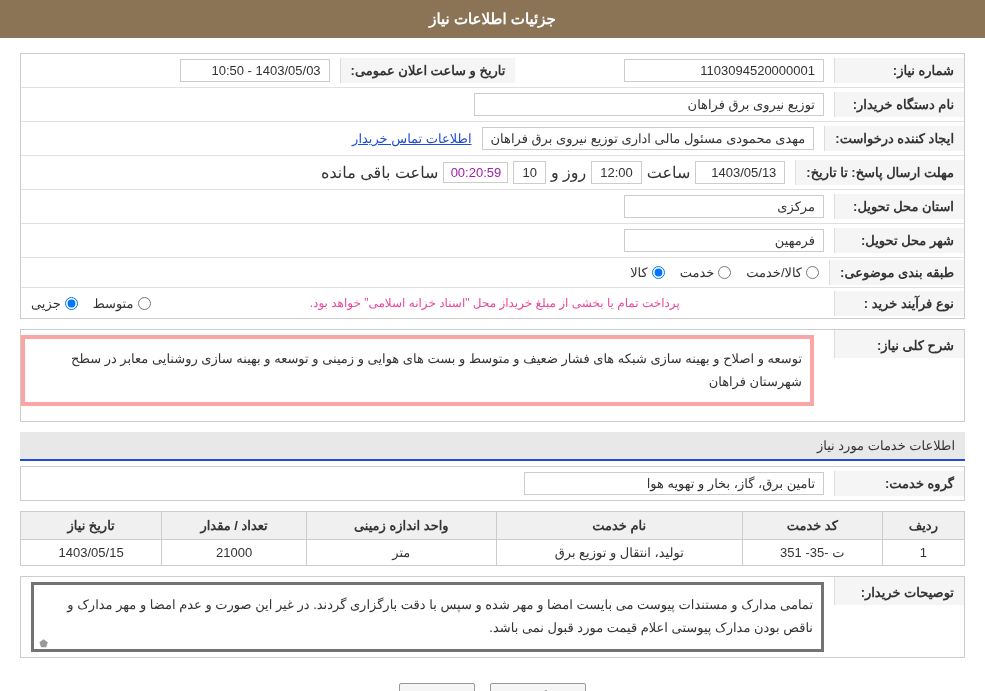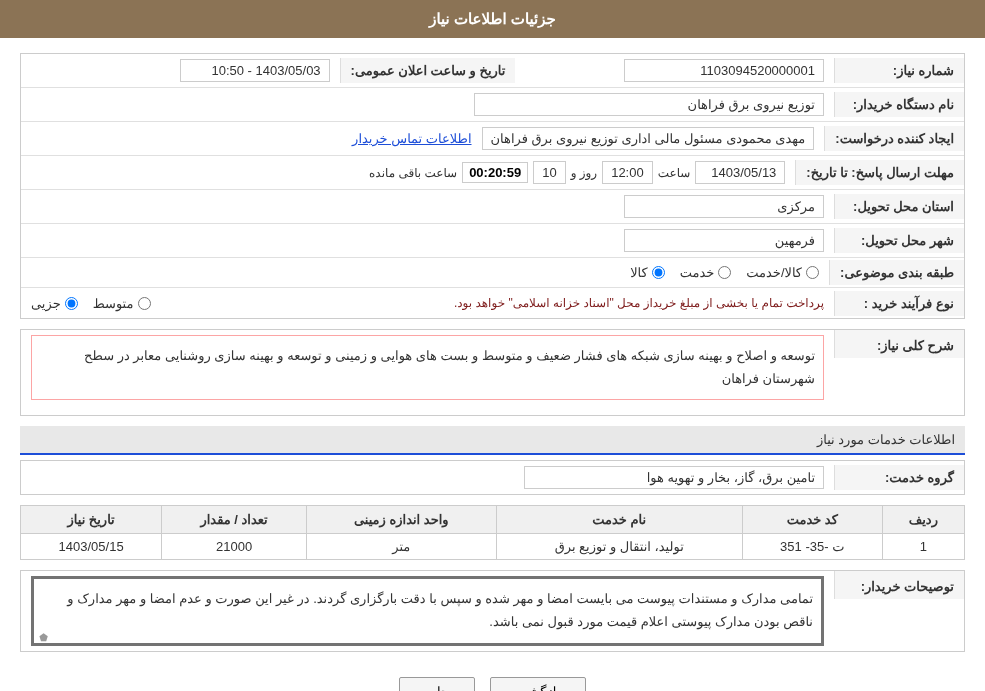--- a/index.html
+++ b/index.html
@@ -91,32 +91,32 @@
     .radio-item input {
       cursor: pointer;
     }
     .process-type-row {
       display: flex;
       align-items: center;
       gap: 15px;
       direction: rtl;
     }
     .process-note {
-      color: #7f1d1d;
+      color: #ec4899;
       font-size: 12px;
       flex: 1;
-      text-align: right;
+      text-align: center;
     }
     .description-box {
-      border: 1px solid #fca5a5;
+      border: 4px solid #fca5a5;
       padding: 8px;
       background: #fff;
       text-align: right;
       line-height: 1.8;
-      margin: 0 0 10px 10px;
+      margin: 0 10px 10px 10px;
     }
     .services-section {
       margin-top: 5px;
     }
     .services-table {
       width: 100%;
       border-collapse: collapse;
       margin-top: 5px;
     }
     .services-table th {
@@ -178,31 +178,31 @@
       background: #f5f5f5;
     }
     .time-row {
       display: flex;
       align-items: center;
       gap: 5px;
       padding: 5px 10px;
       flex: 1;
     }
     .time-label {
-      font-size: 12px;
+      font-size: 16px;
       white-space: nowrap;
     }
     .countdown-box {
       border: 1px solid #ccc;
       padding: 2px 6px;
       background: #fff;
       min-width: 65px;
       text-align: center;
-      color: #000000;
-      font-weight: bold;
+      color: #a21caf;
+      font-weight: normal;
     }
   </style>
 </head>
 <body>
 
 <div class="page-wrapper">
 
   <div class="header-bar">
     <span>جزئیات اطلاعات نیاز</span>
   </div>

